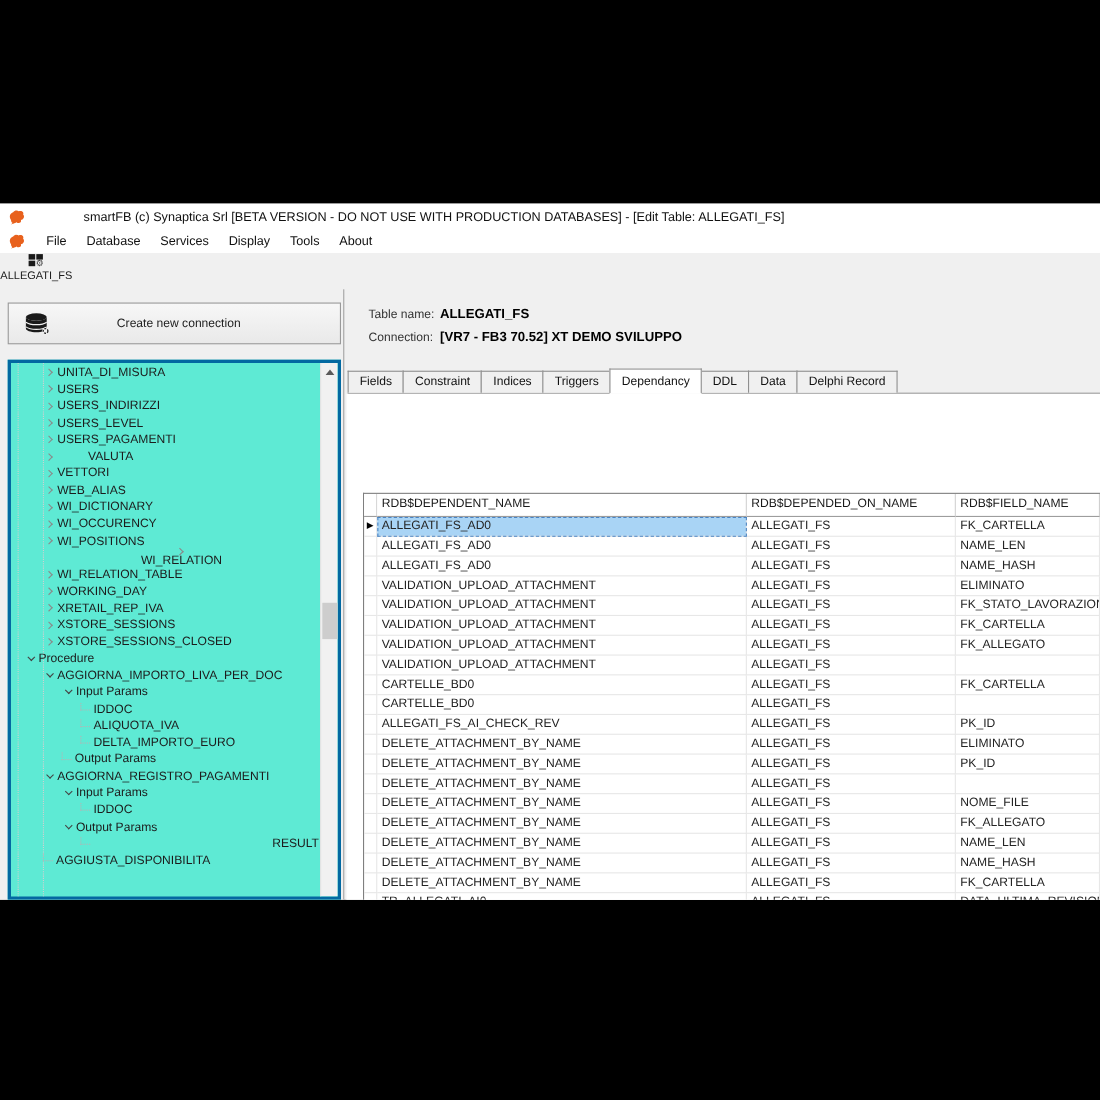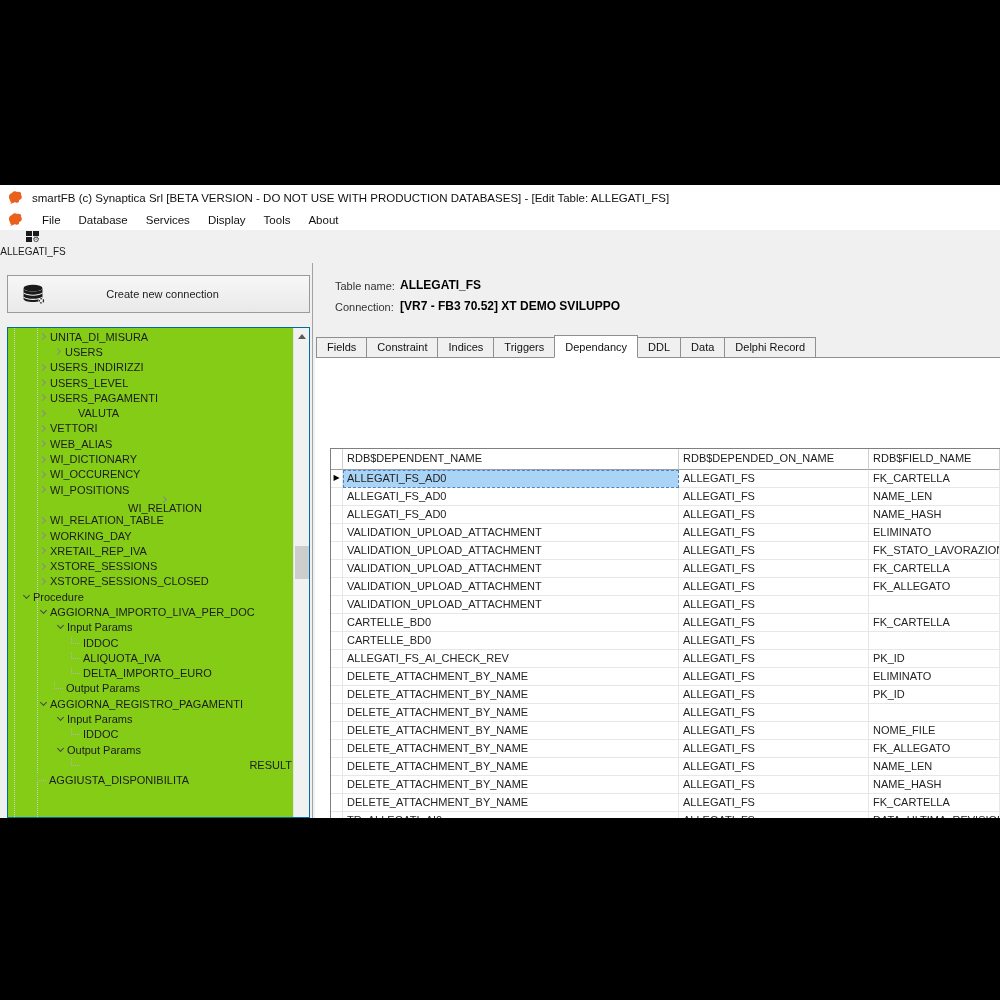--- a/index.html
+++ b/index.html
@@ -1,21 +1,21 @@
 <!DOCTYPE html>
 <html><head>
 <meta charset="utf-8">
 <style>
   html,body{margin:0;padding:0;background:#000;}
   *{box-sizing:border-box;font-family:"Liberation Sans",sans-serif;}
   .screen{position:relative;width:1000px;height:1000px;background:#000;overflow:hidden;}
   .app{position:absolute;left:0;top:185px;width:1000px;height:633px;background:#f0f0f0;overflow:hidden;}
 
   
-  .titlebar{position:absolute;left:0;top:0;width:100%;height:25px;background:#fff;display:flex;align-items:center;}
+  .titlebar{position:absolute;left:0;top:0;width:100%;height:25px;background:#fff;display:flex;align-items:center;gap:44px;}
   .titlebar .logo{margin-left:8px;}
   .title-text{margin-left:9px;font-size:11.5px;color:#111;white-space:nowrap;}
   .menubar{position:absolute;left:0;top:25px;width:100%;height:20px;background:#fff;display:flex;align-items:center;}
   .menubar .logo{margin-left:8px;}
   .menu-items{display:flex;margin-left:10px;}
   .menu-item{font-size:11.5px;color:#111;padding:2px 9px;cursor:default;}
 
   
   .toolbar{position:absolute;left:0;top:45px;width:100%;height:33px;background:#f0f0f0;}
   .tool-btn{position:absolute;left:2px;top:0px;width:62px;height:33px;display:flex;flex-direction:column;align-items:center;justify-content:flex-start;}
@@ -25,21 +25,21 @@
   .tool-icon .b3{position:absolute;left:0;top:6px;width:6px;height:5px;background:#1a1a1a;}
   .tool-icon .gear{position:absolute;left:7px;top:5px;font-size:8px;line-height:8px;color:#333;}
   .tool-label{font-size:10px;color:#1a1a1a;margin-top:2px;}
 
   
   .body{position:absolute;left:0;top:78px;width:100%;height:555px;}
   .sidebar{position:absolute;left:0;top:0;width:313px;height:100%;background:#f0f0f0;border-right:1px solid #a3a3a3;}
   .connect-btn{position:absolute;left:7px;top:12px;width:303px;height:38px;background:linear-gradient(#f7f7f7,#e9e9e9);border:1px solid #9a9a9a;display:flex;align-items:center;cursor:default;}
   .connect-label{flex:1;text-align:center;font-size:11px;color:#222;margin-right:30px;}
 
-  .tree-panel{position:absolute;left:7px;top:64px;width:303px;height:491px;background:#84cc16;border:1px solid #0369a1;overflow:hidden;}
+  .tree-panel{position:absolute;left:7px;top:64px;width:303px;height:491px;background:#5eead4;border:3px solid #0369a1;overflow:hidden;}
   .tree-guides{position:absolute;top:0;bottom:0;border-left:1px dotted #cfcfcf;}
   .tree-scroll{position:absolute;right:0;top:0;bottom:0;width:16px;background:#f1f1f1;border-left:1px solid #e3e3e3;}
   .scroll-up{position:absolute;top:0;left:0;width:16px;height:16px;display:flex;align-items:center;justify-content:center;}
   .scroll-up .tri{width:0;height:0;border-left:4px solid transparent;border-right:4px solid transparent;border-bottom:5px solid #5a5a5a;}
   .scroll-thumb{position:absolute;left:1px;top:218px;width:14px;height:33px;background:#cdcdcd;}
   .tree-rows{position:absolute;left:0;top:1px;right:17px;}
   .tree-row{height:15.3px;display:flex;align-items:center;font-size:11px;color:#1c1c1c;white-space:nowrap;cursor:default;}
   .chev-box{width:12px;display:flex;align-items:center;justify-content:center;flex:none;}
   .chev{width:5px;height:5px;border-right:1.4px solid #8a8a8a;border-bottom:1.4px solid #8a8a8a;transform:rotate(-45deg);margin-left:-2px;}
   .chev.open{transform:rotate(45deg);border-color:#454545;margin-top:-3px;margin-left:0;}
@@ -136,21 +136,21 @@
         <div class="tree-panel">
           <div class="tree-guides" style="left:6px"></div>
           <div class="tree-guides" style="left:29px"></div>
           <div class="tree-rows" id="tree-rows">
               <div class="tree-row" style="padding-left: 29px;">
                 <span class="chev-box">
                   <span class="chev"></span>
                 </span>
                 <span class="tree-label">UNITA_DI_MISURA</span>
               </div>
-              <div class="tree-row" style="padding-left: 44px;">
+              <div class="tree-row" style="padding-left: 29px;">
                 <span class="chev-box">
                   <span class="chev"></span>
                 </span>
                 <span class="tree-label">USERS</span>
               </div>
               <div class="tree-row" style="padding-left: 29px;">
                 <span class="chev-box">
                   <span class="chev"></span>
                 </span>
                 <span class="tree-label">USERS_INDIRIZZI</span>

